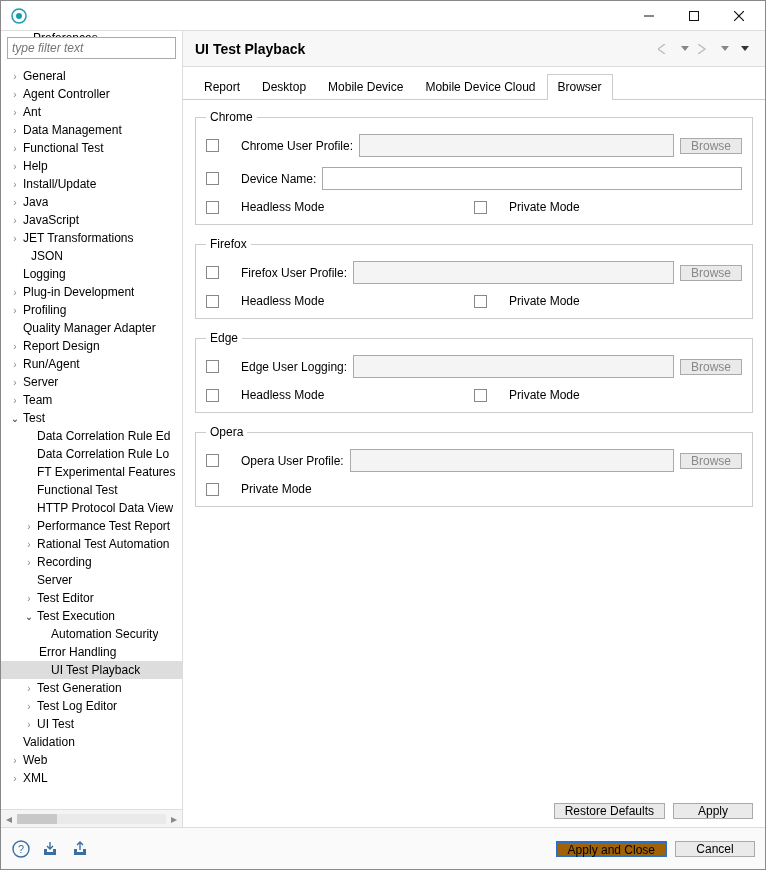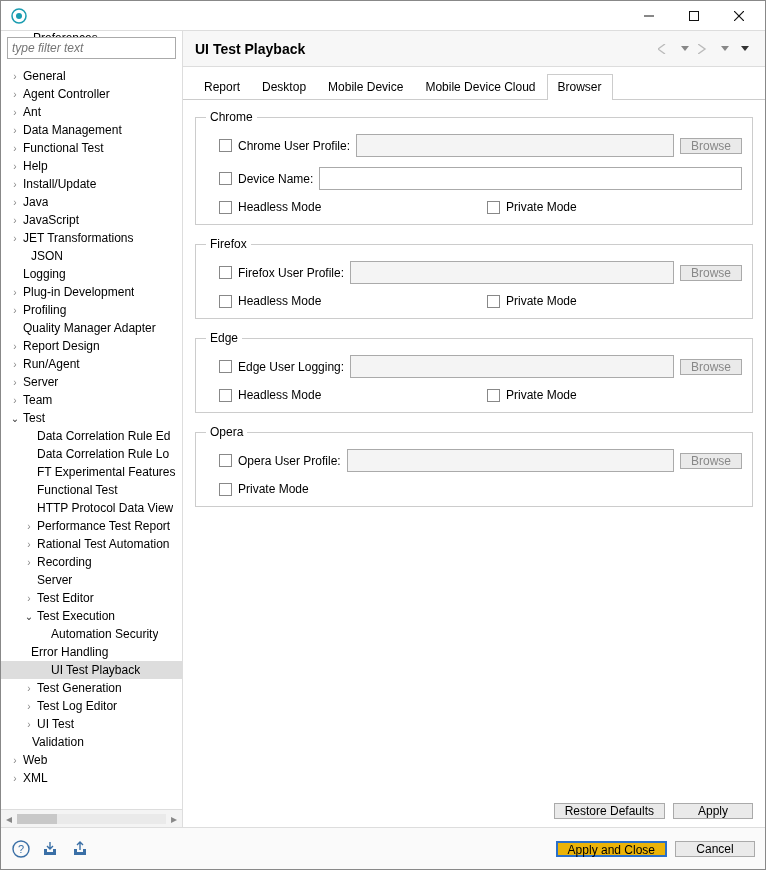--- a/index.html
+++ b/index.html
@@ -27,35 +27,35 @@
 .content-header .h1 { font-size: 14px; font-weight: 600; flex: 1; }
 .content-header .navbtn { width: 16px; height: 16px; margin-left: 4px; cursor: pointer; display: flex; align-items: center; justify-content: center; }
 .tabs { display: flex; padding: 6px 10px 0 10px; border-bottom: 1px solid #ccc; }
 .tab { padding: 5px 10px 6px 10px; font-size: 12px; cursor: pointer; border: 1px solid transparent; border-bottom: none; position: relative; top: 1px; }
 .tab.active { border-color: #ccc; background: #fff; }
 .panel { padding: 10px 12px; flex: 1; overflow: auto; }
 fieldset { border: 1px solid #ccc; margin-bottom: 12px; padding: 10px 10px 10px 10px; }
 legend { padding: 0 4px; font-size: 12px; }
 .row { display: flex; align-items: center; margin-bottom: 10px; gap: 6px; }
 .row:last-child { margin-bottom: 0; }
-.chk { display: flex; align-items: center; gap: 6px; margin-left: 13px; }
+.chk { display: flex; align-items: center; gap: 22px; }
 .chkbox { width: 13px; height: 13px; border: 1px solid #888; background: #fff; cursor: pointer; flex-shrink: 0; }
 .chklabel { font-size: 12px; }
 .txt { flex: 1; height: 23px; border: 1px solid #aaa; background: #f4f4f4; }
 .txt.enabled-look { background: #fff; }
 .btn { height: 16px; padding: 0 10px; border: 1px solid #aaa; background: #eaeaea; font-size: 12px; cursor: pointer; }
 .btn.disabled { color: #888; }
 .dualrow { display: flex; }
 .dualrow .half { flex: 1; display: flex; align-items: center; }
 .panel-footer { padding: 8px 12px; display: flex; justify-content: flex-end; gap: 8px; border-top: 0; }
 .bottombar { height: 42px; border-top: 1px solid #ddd; display: flex; align-items: center; padding: 0 10px; background: #fafafa; }
 .bottombar .left { display: flex; gap: 10px; flex: 1; }
 .bottombar .iconbtn { width: 20px; height: 20px; cursor: pointer; display: flex; align-items: center; justify-content: center; }
 .bottombar .btn { min-width: 90px; }
-.btn.primary { border: 2px solid #2a6fc9; background: #eab308; }
+.btn.primary { border: 2px solid #2a6fc9; background: #a16207; }
 </style>
 </head>
 <body>
 
 <div class="titlebar">
   <span class="appicon">
     <svg viewBox="0 0 16 16" width="16" height="16">
         <circle cx="8" cy="8" r="7" fill="none" stroke="#1a9cb0" stroke-width="1.5"></circle>
         <circle cx="8" cy="8" r="3" fill="#1a9cb0"></circle>
       </svg>
@@ -209,41 +209,41 @@
           <span class="label">Test Editor</span>
         </div>
         <div class="item" style="padding-left: 22px;">
           <span class="chev" style="color: rgb(51, 51, 51);">⌄</span>
           <span class="label">Test Execution</span>
         </div>
         <div class="item" style="padding-left: 36px;">
           <span class="chev"></span>
           <span class="label">Automation Security</span>
         </div>
-        <div class="item" style="padding-left: 16px;">
+        <div class="item" style="padding-left: 24px;">
           <span class="chev"></span>
           <span class="label">Error Handling</span>
         </div>
         <div class="item selected" style="padding-left: 36px;">
           <span class="chev"></span>
           <span class="label">UI Test Playback</span>
         </div>
         <div class="item" style="padding-left: 22px;">
           <span class="chev">›</span>
           <span class="label">Test Generation</span>
         </div>
         <div class="item" style="padding-left: 22px;">
           <span class="chev">›</span>
           <span class="label">Test Log Editor</span>
         </div>
         <div class="item" style="padding-left: 22px;">
           <span class="chev">›</span>
           <span class="label">UI Test</span>
         </div>
-        <div class="item" style="padding-left: 17px; text-align: center;">
+        <div class="item" style="padding-left: 8px; text-align: center;">
           <span class="chev"></span>
           <span class="label">Validation</span>
         </div>
         <div class="item" style="padding-left: 8px;">
           <span class="chev">›</span>
           <span class="label">Web</span>
         </div>
         <div class="item" style="padding-left: 8px;">
           <span class="chev">›</span>
           <span class="label">XML</span>

